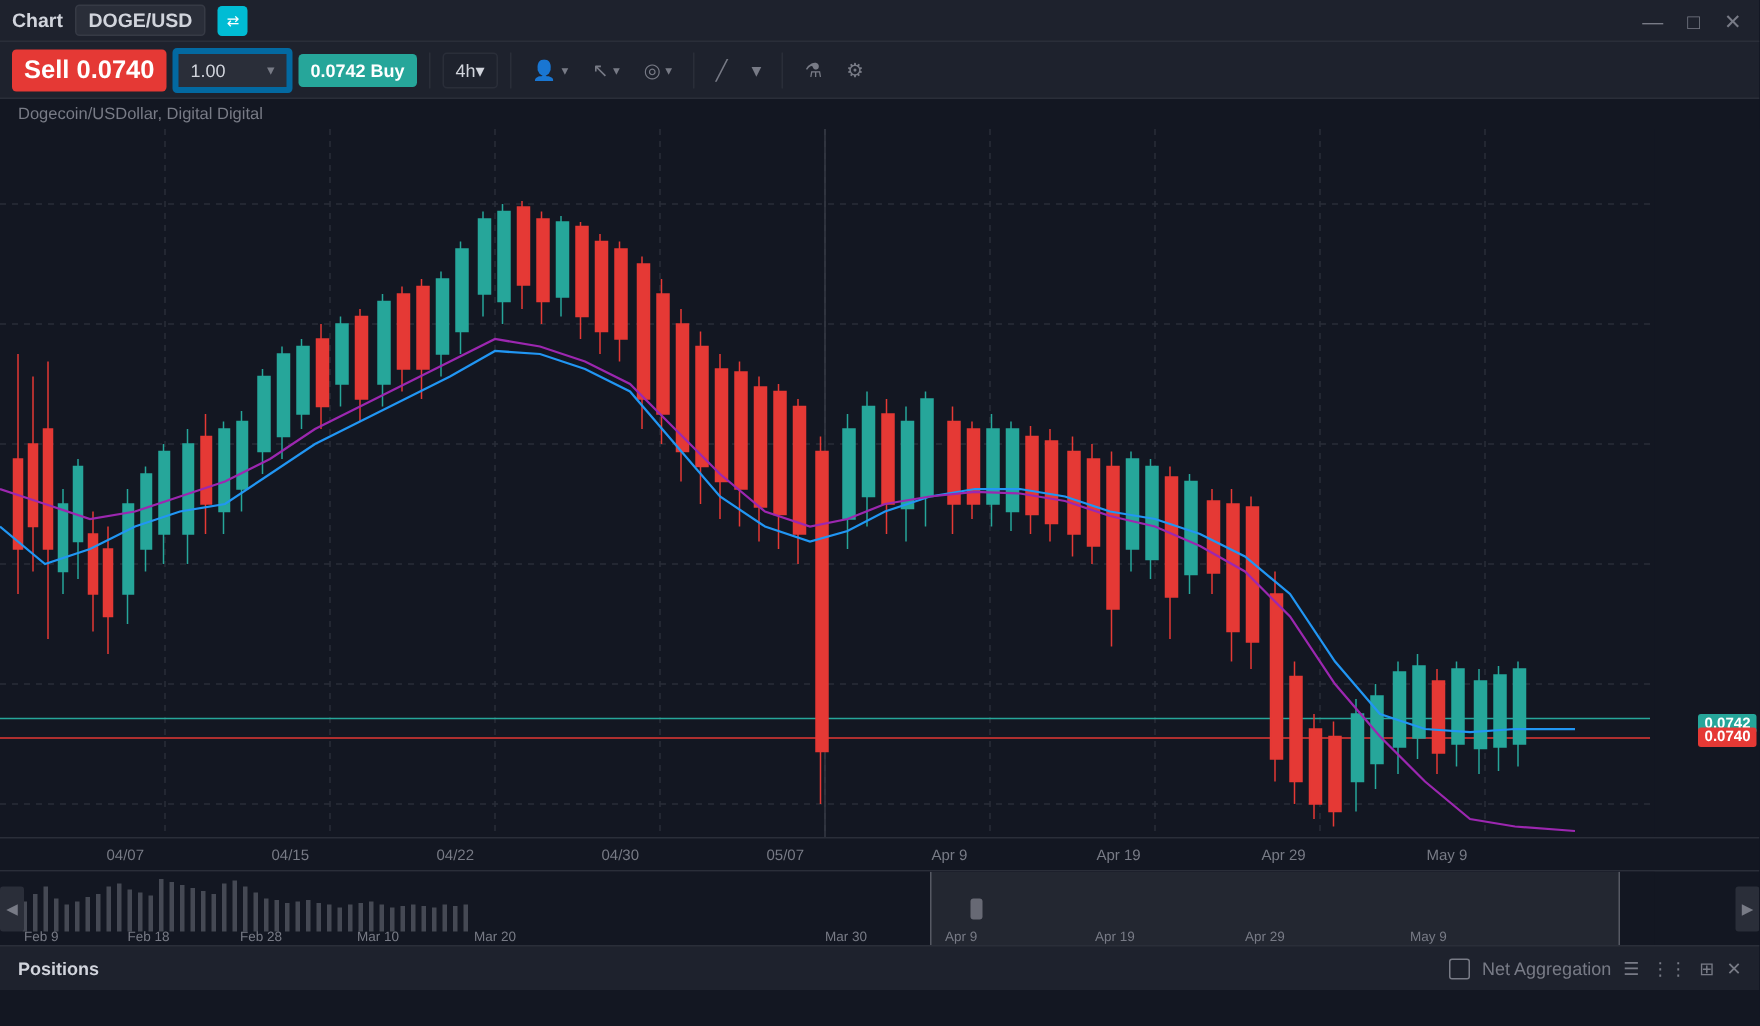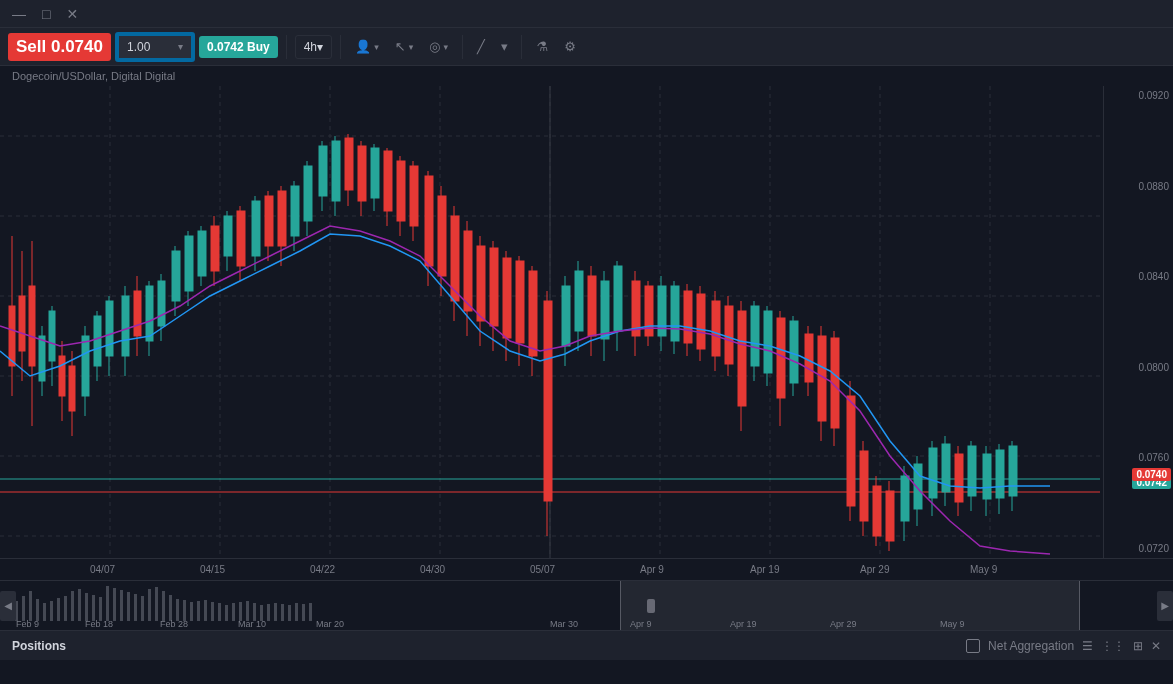--- a/index.html
+++ b/index.html
@@ -210,25 +210,24 @@
       right: 2px;
     }
 
     
     #date-axis {
       height: 22px;
       background: #131722;
       border-top: 1px solid #2a2e39;
       display: flex;
       align-items: center;
-      padding: 0 0 0 0;
+      padding: 0 0 0 16px;
       color: #787b86;
       font-size: 10px;
       position: relative;
-      justify-content: center;
     }
 
     
     #mini-chart {
       height: 50px;
       background: #131722;
       border-top: 1px solid #2a2e39;
       position: relative;
       overflow: hidden;
     }
@@ -291,20 +290,25 @@
       color: #787b86;
       font-size: 10px;
     }
     .nav-arrow-left { left: 0; }
     .nav-arrow-right { right: 0; }
   </style>
 </head>
 <body>
 
 <div id="title-bar">
+  <div id="title-bar-left">
+    <span class="title-text">Chart</span>
+    <span class="symbol-box">DOGE/USD</span>
+    <span class="connect-icon">⇄</span>
+  </div>
   <div id="title-bar-right">
     <span class="title-btn">—</span>
     <span class="title-btn">□</span>
     <span class="title-btn">✕</span>
   </div>
 </div>
 
 <div id="toolbar">
   <button class="sell-btn">Sell 0.0740</button>
 
@@ -360,32 +364,24 @@
   <button class="tb-btn">
     <span>⚙</span>
   </button>
 </div>
 
 <div id="subtitle">Dogecoin/USDollar, Digital Digital</div>
 
 <div id="chart-container">
   <div id="chart-main" style="height: 490px;">
 
-    <div id="price-axis">
-      <div class="price-label">0.0920</div>
-      <div class="price-label">0.0880</div>
-      <div class="price-label">0.0840</div>
-      <div class="price-label">0.0800</div>
-      <div class="price-label">0.0760</div>
-      <div class="price-label">0.0720</div>
-    </div>
 
     <div class="price-label-highlight-green" style="top: 390px;">0.0742</div>
 
-    <div class="price-label-highlight-red" style="top: 382px;">0.0740</div>
+    <div class="price-label-highlight-red" style="top: 399px;">0.0740</div>
 
     <svg id="chart-svg-area" width="1103" height="490">
       <defs>
         <clipPath id="chartClip">
           <rect x="0" y="0" width="1100" height="490"></rect>
         </clipPath>
       </defs>
 
       <rect width="1103" height="490" fill="#131722"></rect>
 

